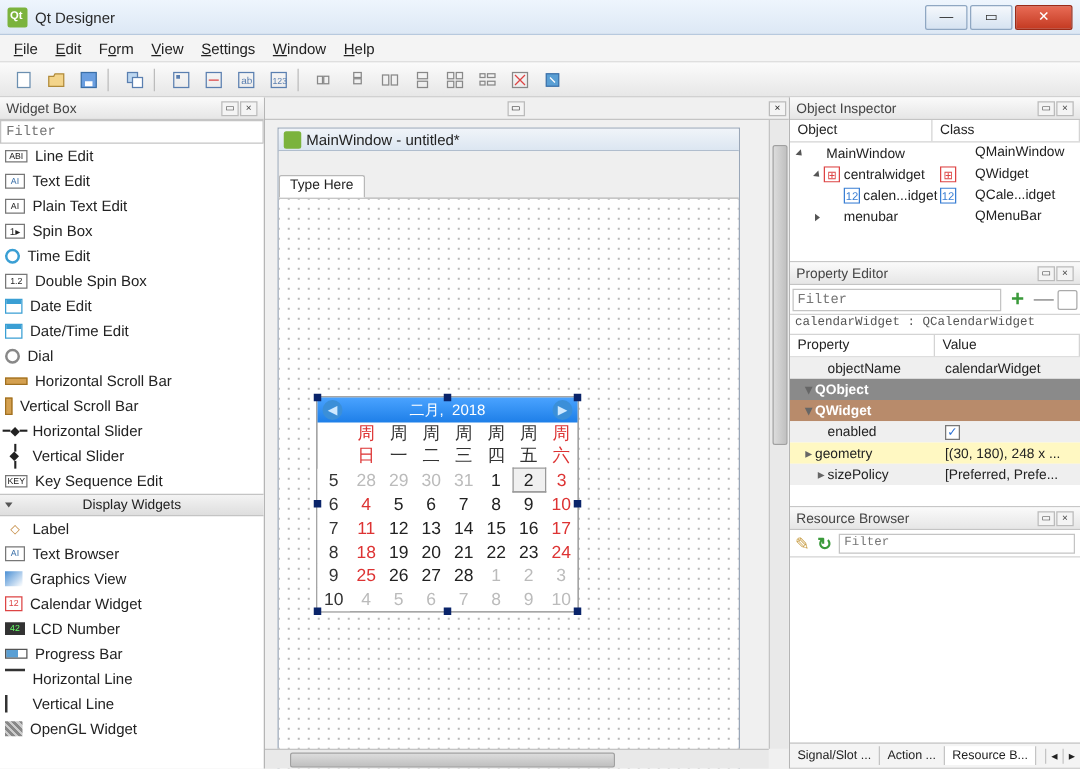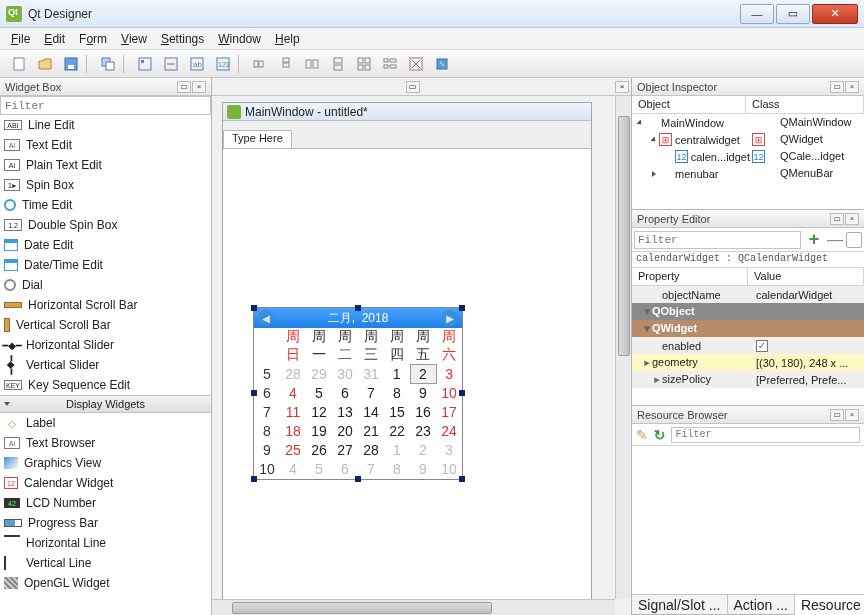--- a/index.html
+++ b/index.html
@@ -45,21 +45,21 @@
 .canvas-hdr-spacer .pb { width:14px; height:12px; border:1px solid #bbb; background:#f4f4f4; font-size:8px; display:flex; align-items:center; justify-content:center; margin-left:auto; margin-right:2px;}
 .canvas-wrap { flex:1; position:relative; overflow:hidden; background:#f0f0f0;}
 .scrollbar-h { position:absolute; bottom:0; left:0; right:16px; height:16px; background:#e9e9e9; border-top:1px solid #c4c4c4; display:flex; align-items:center;}
 .scrollbar-h .thumb { height:12px; background:linear-gradient(#dcdcdc,#c0c0c0); border:1px solid #a0a0a0; border-radius:2px; margin-left:20px; width:260px;}
 .scrollbar-v { position:absolute; top:0; right:0; bottom:16px; width:16px; background:#e9e9e9; border-left:1px solid #c4c4c4;}
 .scrollbar-v .thumb { width:12px; background:linear-gradient(90deg,#dcdcdc,#c0c0c0); border:1px solid #a0a0a0; border-radius:2px; margin:20px auto 0; height:240px;}
 
 .formwindow { position:absolute; left:10px; top:6px; width:370px; background:#fff; border:1px solid #9aa7b8;}
 .formtitle { height:18px; background:linear-gradient(#f0f4f9,#dce6f1); display:flex; align-items:center; padding:0 4px; border-bottom:1px solid #b0bdcd;}
 .formtitle .qicon { width:14px; height:14px; background:#7bb33d; border-radius:2px; margin-right:4px;}
-.tabrow { height:28px; display:flex; align-items:flex-end; background:#efefef; border-bottom:1px solid #b8b8b8;}
+.tabrow { height:38px; display:flex; align-items:flex-end; background:#efefef; border-bottom:1px solid #b8b8b8;}
 .tab { height:18px; padding:1px 8px; background:#fff; border:1px solid #b8b8b8; border-bottom:none; border-radius:2px 2px 0 0; font-size:11px;}
 .formbody { height:460px; position:relative; background-image:radial-gradient(circle,#b8b8b8 0.6px,transparent 0.6px); background-size:8px 8px; background-position:4px 4px;}
 
 .calendar { position:absolute; left:30px; top:158px; width:210px; background:#fff; border:1px solid #888;}
 .selhandle { position:absolute; width:6px; height:6px; background:#0a246a;}
 .calhdr { height:20px; background:linear-gradient(#4aa3ff,#1e7fe8); color:#fff; display:flex; align-items:center; justify-content:center; position:relative; font-size:12px;}
 .calhdr .arrow { position:absolute; width:16px; height:16px; background:#3b8fd8; border-radius:8px; display:flex; align-items:center; justify-content:center; color:#cfe9ff; font-size:10px;}
 .calhdr .arrow.l{ left:4px;} .calhdr .arrow.r{ right:4px;}
 .caltable { width:100%; border-collapse:collapse; font-size:14px;}
 .caltable th,.caltable td { text-align:center; height:19px; width:26px;}
@@ -103,21 +103,21 @@
 .checkbox{ width:12px; height:12px; border:1px solid #777; background:#fff; display:inline-flex; align-items:center; justify-content:center; color:#2a6fd4; font-size:10px;}
 
 .resourcebody { flex:1; display:flex; }
 .resleft { width:120px; border-right:1px solid #d4d4d4; padding:3px; font-size:11px; color:#666;}
 .resright { flex:1; }
 .restoolbar { height:22px; border-bottom:1px solid #d4d4d4; display:flex; align-items:center; padding:0 4px; gap:6px;}
 .restoolbar .pencil{ color:#caa04a; font-size:14px;}
 .restoolbar .reload{ color:#3a9a3a; font-size:14px; font-weight:bold;}
 .restoolbar input{ flex:1; height:16px; border:1px solid #c4c4c4; font-family:"Courier New",monospace; font-size:10px; padding:0 3px; margin-left:auto; width:90px;}
 
-.bottomtabs { height:20px; background:#f4f4f4; border-top:1px solid #c4c4c4; display:flex; align-items:center; font-size:14px;}
+.bottomtabs { height:20px; background:#f4f4f4; border-top:1px solid #c4c4c4; display:flex; align-items:center; font-size:10px;}
 .bottomtabs .btab{ padding:2px 6px; border-right:1px solid #c4c4c4; white-space:nowrap;}
 .bottomtabs .btab.active{ background:#fff;}
 .bottomtabs .arrows{ margin-left:auto; display:flex;}
 .bottomtabs .arrows span{ width:14px; text-align:center; border-left:1px solid #c4c4c4;}
 .ic-circ{ border:2px solid #5a9fd4; width:12px; height:12px; border-radius:50%;}
 </style>
 </head>
 <body>
 
 <div class="titlebar">

